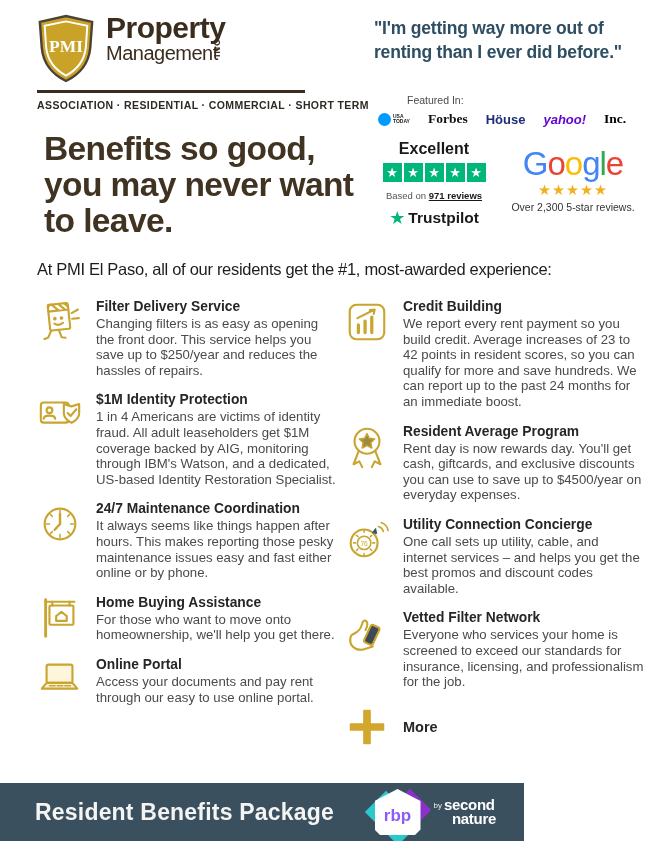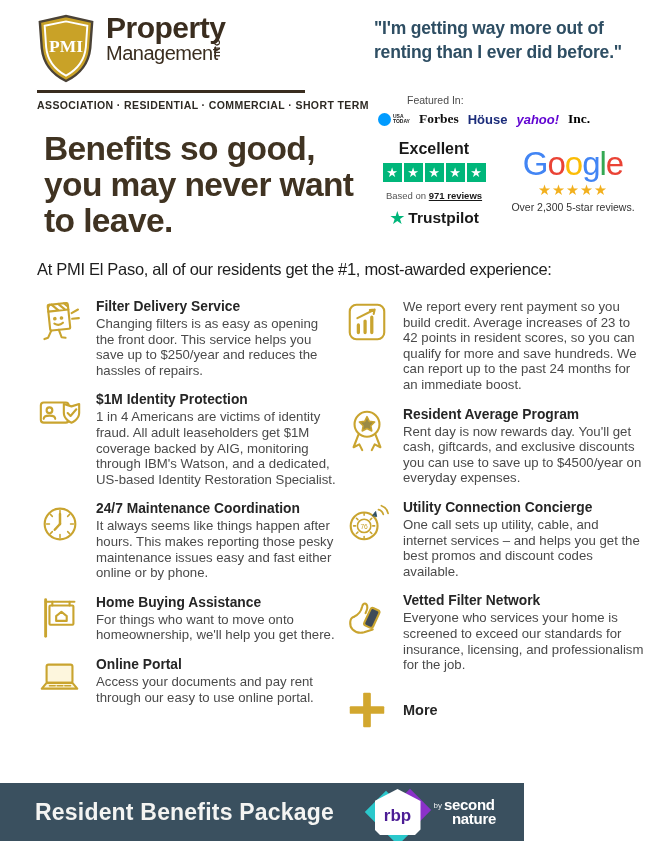--- a/index.html
+++ b/index.html
@@ -21,21 +21,21 @@
   .logo-tagline { position:absolute; left:37px; top:99px; font-size:10.5px; font-weight:bold; letter-spacing:0.4px; color:#2E2A24; }
 
   
   .testimonial { position:absolute; left:374px; top:16px; width:268px; color:#2E4E63; }
   .quote { font-size:17.5px; font-weight:600; line-height:1.38; letter-spacing:-0.2px; }
   .quote-author { font-size:13px; font-weight:600; margin-top:5px; }
 
   
   .featured { position:absolute; left:378px; top:94px; width:262px; }
   .featured-label { font-size:10.5px; color:#4a4a4a; margin-bottom:5px;padding-left:29px; }
-  .featured-row { display:flex; align-items:center; gap:9px; }
+  .featured-row { display:flex; align-items:center; gap:18px; }
   .usatoday { display:flex; align-items:center; gap:2px; }
   .usatoday-dot { width:13px; height:13px; border-radius:50%; background:#009BFF; }
   .usatoday-txt { font-size:5px; font-weight:bold; color:#1a1a1a; line-height:1.1; }
   .forbes { font-family:"Liberation Serif", serif; font-weight:bold; font-size:13.5px; color:#111; }
   .house  { font-weight:bold; font-size:13px; color:#1B2C7A; }
   .yahoo  { font-weight:bold; font-size:13px; color:#5F01D1; font-style:italic; }
   .incmag { font-family:"Liberation Serif", serif; font-weight:bold; font-size:13.5px; color:#000; }
 
   
   .headline { position:absolute; left:36px; top:131px; width:330px;
@@ -89,21 +89,21 @@
   .footer-title { margin-left:35px; font-size:23px; font-weight:bold; color:#F4F4F2; letter-spacing:0.2px; }
   .footer-brand { position:absolute; right:28px; top:4px; display:flex; align-items:center; gap:7px; }
   .rbp-logo { position:relative; width:58px; height:50px; }
   .rbp-diamond { position:absolute; width:30px; height:30px; }
   .rbp-teal   { background:#2BC8CC; transform:rotate(45deg); left:2px;  top:10px; }
   .rbp-teal2  { background:#2BC8CC; transform:rotate(45deg); left:14px; top:22px; }
   .rbp-purple { background:#8B31C9; transform:rotate(45deg); left:26px; top:8px; }
   .rbp-house { position:absolute; left:6px; top:2px; width:46px; height:46px; background:#fff;
     clip-path:polygon(50% 0%, 100% 26%, 100% 88%, 88% 100%, 12% 100%, 0% 88%, 0% 26%);
     display:flex; align-items:center; justify-content:center; }
-  .rbp-txt { color:#4c1d95; font-weight:bold; font-size:17px; margin-top:8px; }
+  .rbp-txt { color:#8b5cf6; font-weight:bold; font-size:17px; margin-top:8px; }
   .sn-group { display:flex; align-items:flex-start; gap:2px; color:#fff; }
   .sn-by { font-size:8px; margin-top:3px; opacity:0.9; }
   .sn-stack { font-size:15px; font-weight:bold; line-height:0.95; letter-spacing:-0.3px; }
   .sn-stack div:nth-child(2) { margin-left:8px; }
 </style>
 </head>
 <body>
 
 <div class="logo-block">
   <svg class="shield" viewBox="0 0 64 74">
@@ -235,21 +235,21 @@
         <path d="M9 5 v38" stroke-width="3"></path>
         <path d="M9 7 h30"></path>
         <path d="M16 7 v4 M34 7 v4"></path>
         <rect x="13" y="11" width="25" height="20" rx="1"></rect>
         <path d="M20 22 l5.5 -4.5 L31 22 v5 h-11 Z"></path>
       </g>
         </svg>
     </div>
     <div>
       <div class="b-title">Home Buying Assistance</div>
-      <div class="b-desc">For things who want to move onto homeownership, we'll help you get there.</div>
+      <div class="b-desc">For those who want to move onto homeownership, we'll help you get there.</div>
     </div>
   </div>
 
   <div class="benefit">
     <div class="icon">
       <svg viewBox="0 0 48 48">
           <g class="gold-stroke">
         <rect x="10" y="8" width="27" height="19" rx="2" fill="#FDF6DD"></rect>
         <path d="M5 33 L10 27 h27 l5 6 Z" fill="#FDF6DD"></path>
         <path d="M13 30 h6 M21 30 h6 M29 30 h6" stroke-width="1.6"></path>
@@ -270,20 +270,21 @@
     <div class="icon">
       <svg viewBox="0 0 48 48">
           <g class="gold-stroke">
         <rect x="6" y="6" width="36" height="36" rx="7"></rect>
         <path d="M15 35 v-8 M22 35 v-12 M29 35 v-16" stroke-width="3.4"></path>
         <path d="M14 20 L32 11 M32 11 l-5 0.5 M32 11 l-1 4.5"></path>
       </g>
         </svg>
     </div>
     <div>
+      <div class="b-title">Credit Building</div>
       <div class="b-desc">We report every rent payment so you build credit. Average increases of 23 to 42 points in resident scores, so you can qualify for more and save hundreds. We can report up to the past 24 months for an immediate boost.</div>
     </div>
   </div>
 
   <div class="benefit">
     <div class="icon">
       <svg viewBox="0 0 48 48">
           <g class="gold-stroke">
         <path d="M15 29 l-5 13 6 -3 3 6"></path>
         <path d="M33 29 l5 13 -6 -3 -3 6"></path>

